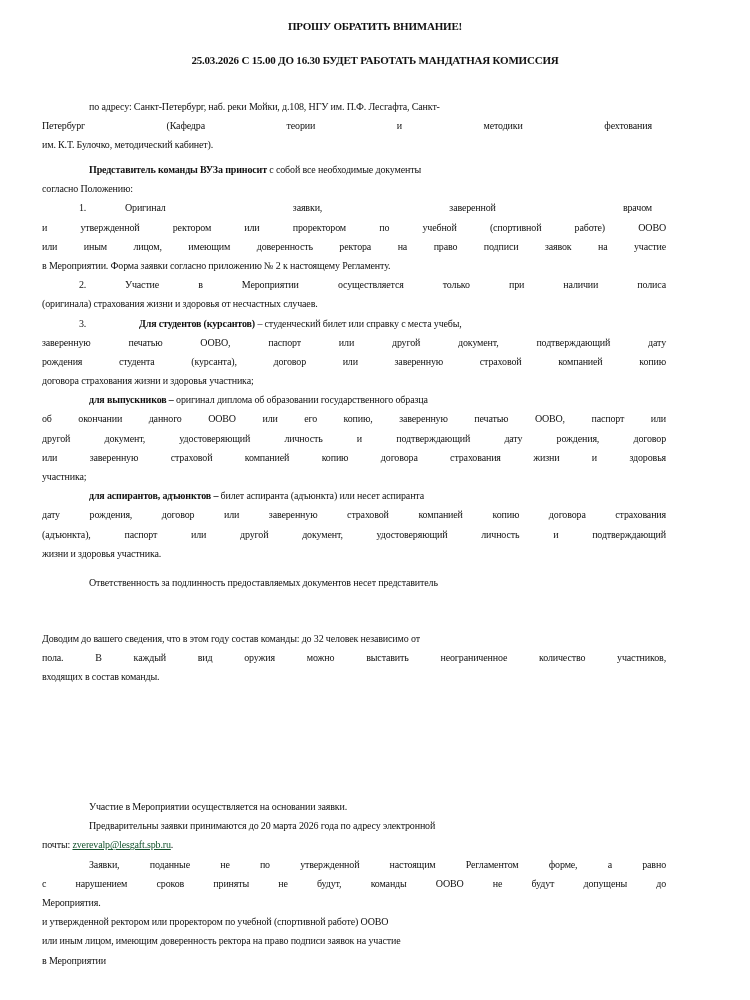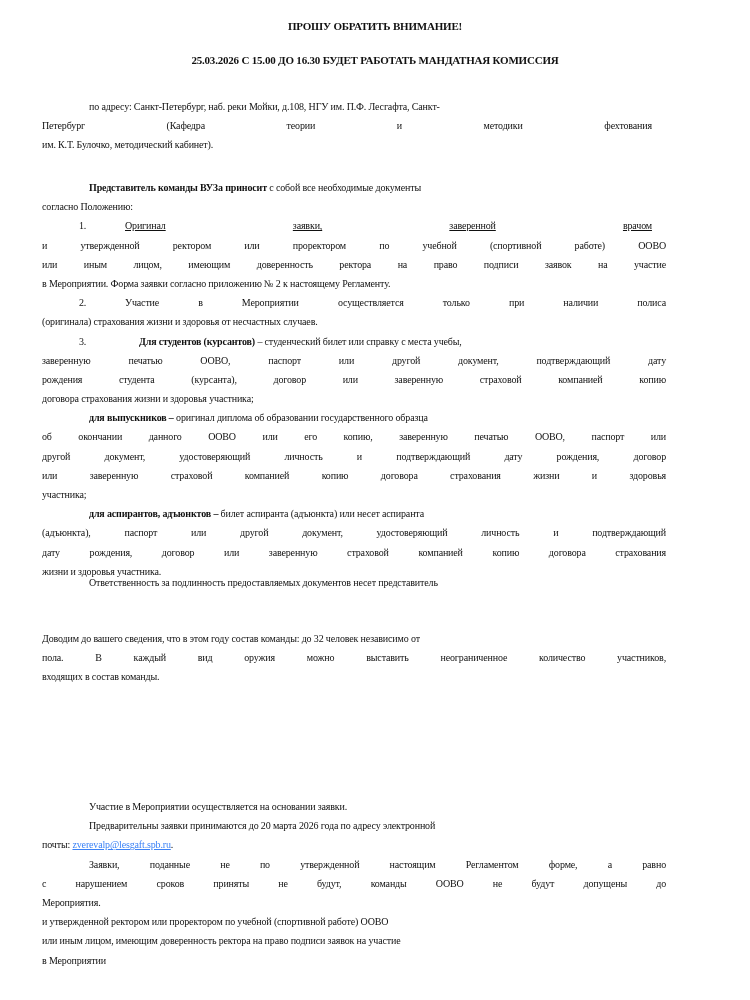--- a/index.html
+++ b/index.html
@@ -15,21 +15,21 @@
   .block {
     position: absolute; left: 42px; width: 624px;
     font-size: 10px; line-height: 19.2px; text-align: justify;
     letter-spacing: -0.15px;
   }
   .line { display: block; white-space: nowrap; height: 19.2px; }
   .just { text-align: justify; text-align-last: justify; white-space: normal; }
   .ind { padding-left: 47px; }
   .num { display: inline-block; width: 46px; padding-left: 37px; }
   .b { font-weight: bold; }
-  a.link { color: #3b82f6; text-decoration: underline; }
+  a.link { color: #14532d; text-decoration: underline; }
 </style>
 </head>
 <body>
 
 <div class="page">
 
   <div class="title" style="top:20px;">ПРОШУ ОБРАТИТЬ ВНИМАНИЕ!</div>
   <div class="title" style="top:54px;">25.03.2026 С 15.00 ДО 16.30 БУДЕТ РАБОТАТЬ  МАНДАТНАЯ КОМИССИЯ</div>
 
   <div class="block" style="top:97px;">
@@ -38,27 +38,27 @@
       <span>Петербург</span>
       <span>(Кафедра</span>
       <span>теории</span>
       <span>и</span>
       <span>методики</span>
       <span>фехтования</span>
     </span>
     <span class="line">им. К.Т. Булочко, методический кабинет).</span>
   </div>
 
-  <div class="block" style="top:178px;">
+  <div class="block" style="top:160px;">
     <span class="line ind"><span class="b">Представитель команды ВУЗа приносит</span><span> с собой все необходимые документы</span></span>
     <span class="line">согласно Положению:</span>
 
     <span class="line" style="display:flex;">
       <span class="num">1.</span>
-      <span style="display:flex;justify-content:space-between;flex:1;padding-right:14px;text-decoration:underline;">
+      <span style="display:flex;justify-content:space-between;flex:1;padding-right:14px;">
         <span>Оригинал</span>
         <span>заявки,</span>
         <span>заверенной</span>
         <span>врачом</span>
       </span>
     </span>
     <span class="line just">и утвержденной ректором или проректором по учебной (спортивной работе) ООВО</span>
     <span class="line just">или иным лицом, имеющим доверенность ректора на право подписи заявок на участие</span>
     <span class="line">в Мероприятии. Форма заявки согласно приложению № 2 к настоящему Регламенту.</span>
 
@@ -76,22 +76,22 @@
     <span class="line just">рождения студента (курсанта), договор или заверенную страховой компанией копию</span>
     <span class="line">договора страхования жизни и здоровья участника;</span>
 
     <span class="line ind"><span class="b">для выпускников –</span><span> оригинал диплома об образовании государственного образца</span></span>
     <span class="line just">об окончании данного ООВО или его копию, заверенную печатью ООВО, паспорт или</span>
     <span class="line just">другой документ, удостоверяющий личность и подтверждающий дату рождения, договор</span>
     <span class="line just">или заверенную страховой компанией копию договора страхования жизни и здоровья</span>
     <span class="line">участника;</span>
 
     <span class="line ind"><span class="b">для аспирантов, адъюнктов –</span><span> билет аспиранта (адъюнкта) или несет аспиранта</span></span>
+    <span class="line just">дату рождения, договор или заверенную страховой компанией копию договора страхования</span>
     <span class="line just">(адъюнкта), паспорт или другой документ, удостоверяющий личность и подтверждающий</span>
-    <span class="line just">дату рождения, договор или заверенную страховой компанией копию договора страхования</span>
     <span class="line">жизни и здоровья участника.</span>
   </div>
 
   <div class="block" style="top:573px;">
     <span class="line ind">Ответственность за подлинность предоставляемых документов несет представитель</span>
   </div>
 
   <div class="block" style="top:629px;">
     <span class="line">Доводим до вашего сведения, что в этом году состав команды: до 32 человек независимо от</span>
     <span class="line just">пола. В каждый вид оружия можно выставить неограниченное количество участников,</span>

